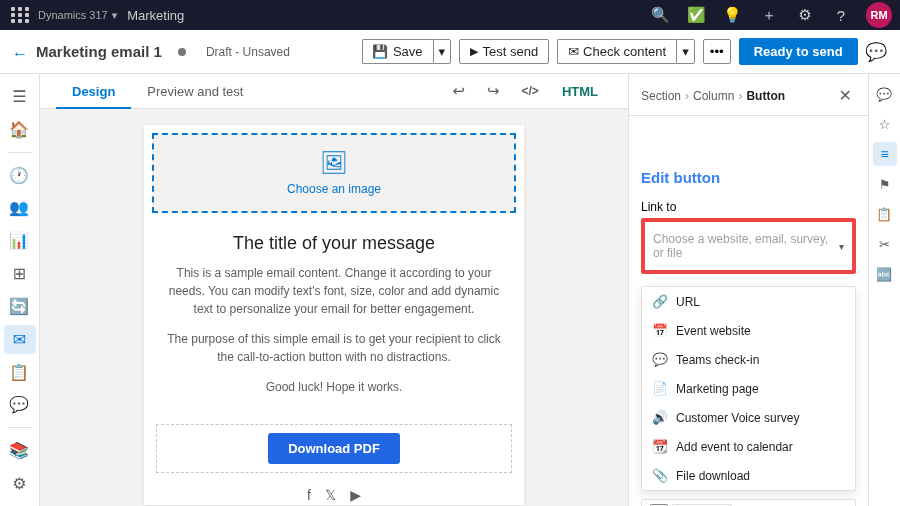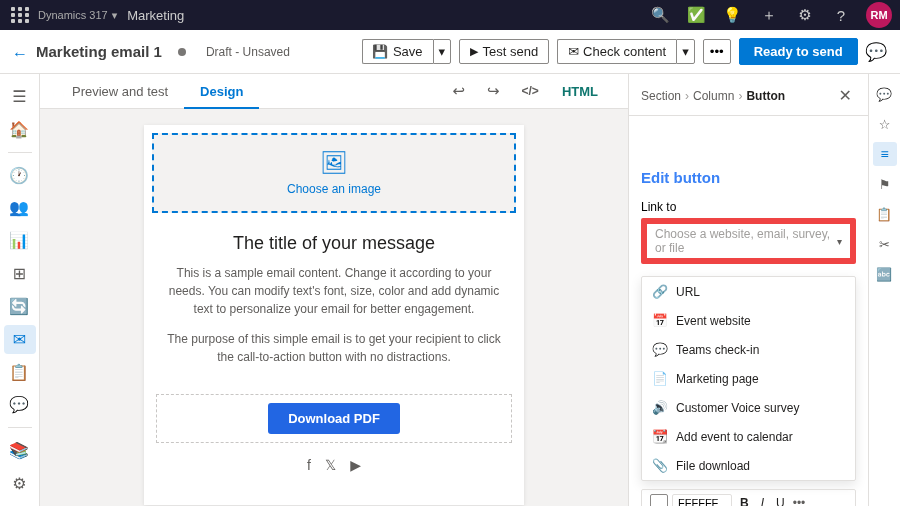--- a/index.html
+++ b/index.html
@@ -189,22 +189,22 @@
     .panel-close { cursor: pointer; color: #605e5c; font-size: 16px; padding: 2px 4px; border-radius: 2px; }
 
     .panel-title { font-size: 15px; font-weight: 700; color: #3b82f6; padding: 8px 12px 6px; margin-top: 45px; }
 
     .panel-body { flex: 1; overflow-y: auto; padding: 8px 12px; }
 
     .field-label { font-size: 12px; color: #000000; margin-bottom: 4px; font-weight: 500; }
     .field-group { margin-bottom: 12px; }
 
     .dropdown-field {
-      width: 100%; padding: 3px 8px;
-      border: 6px solid #ef4444; border-radius: 2px;
+      width: 100%; padding: 10px 8px;
+      border: 4px solid #ef4444; border-radius: 2px;
       font-size: 12px; color: #201f1e; background: #fff;
       display: flex; align-items: center; justify-content: space-between;
       cursor: pointer;
     }
     .dropdown-field .placeholder { color: #a19f9d; }
     .dropdown-arrow { font-size: 10px; color: #605e5c; }
 
     
     .dropdown-menu {
       border: 1px solid #e1dfdd;
@@ -348,22 +348,22 @@
     <div class="sidebar-icon">📋</div>
     <div class="sidebar-icon">💬</div>
     <div class="sidebar-divider"></div>
     <div class="sidebar-icon">📚</div>
     <div class="sidebar-icon">⚙</div>
   </div>
 
   <div class="content-area">
 
     <div class="tab-bar">
+      <div class="tab active">Design</div>
       <div class="tab">Preview and test</div>
-      <div class="tab active">Design</div>
       <div class="tab-toolbar-right">
         <div class="tab-icon-btn">↩</div>
         <div class="tab-icon-btn">↪</div>
         <div class="html-btn">
           <span style="font-size:12px; color:#605e5c;">&lt;/&gt;</span>
           <span style="font-size:13px; color:#0f766e; font-weight:600;padding-left:20px;">HTML</span>
         </div>
       </div>
     </div>
 
@@ -372,20 +372,21 @@
 
         <div class="email-image-section">
           <div class="img-icon">🖼</div>
           <div class="img-label">Choose an image</div>
         </div>
 
         <div class="email-text-section">
           <div class="email-title-text">The title of your message</div>
           <div class="email-body-text">This is a sample email content. Change it according to your needs. You can modify text's font, size, color and add dynamic text to personalize your email for better engagement.</div>
           <div class="email-body-text">The purpose of this simple email is to get your recipient to click the call-to-action button with no distractions.</div>
+          <div class="email-body-text">Good luck! Hope it works.</div>
         </div>
 
         <div class="email-btn-section">
           <div class="email-cta-btn">Download PDF</div>
         </div>
 
         <div class="email-social">
           <span style="cursor:pointer;">f</span>
           <span style="cursor:pointer;">𝕏</span>
           <span style="cursor:pointer;">▶</span>

